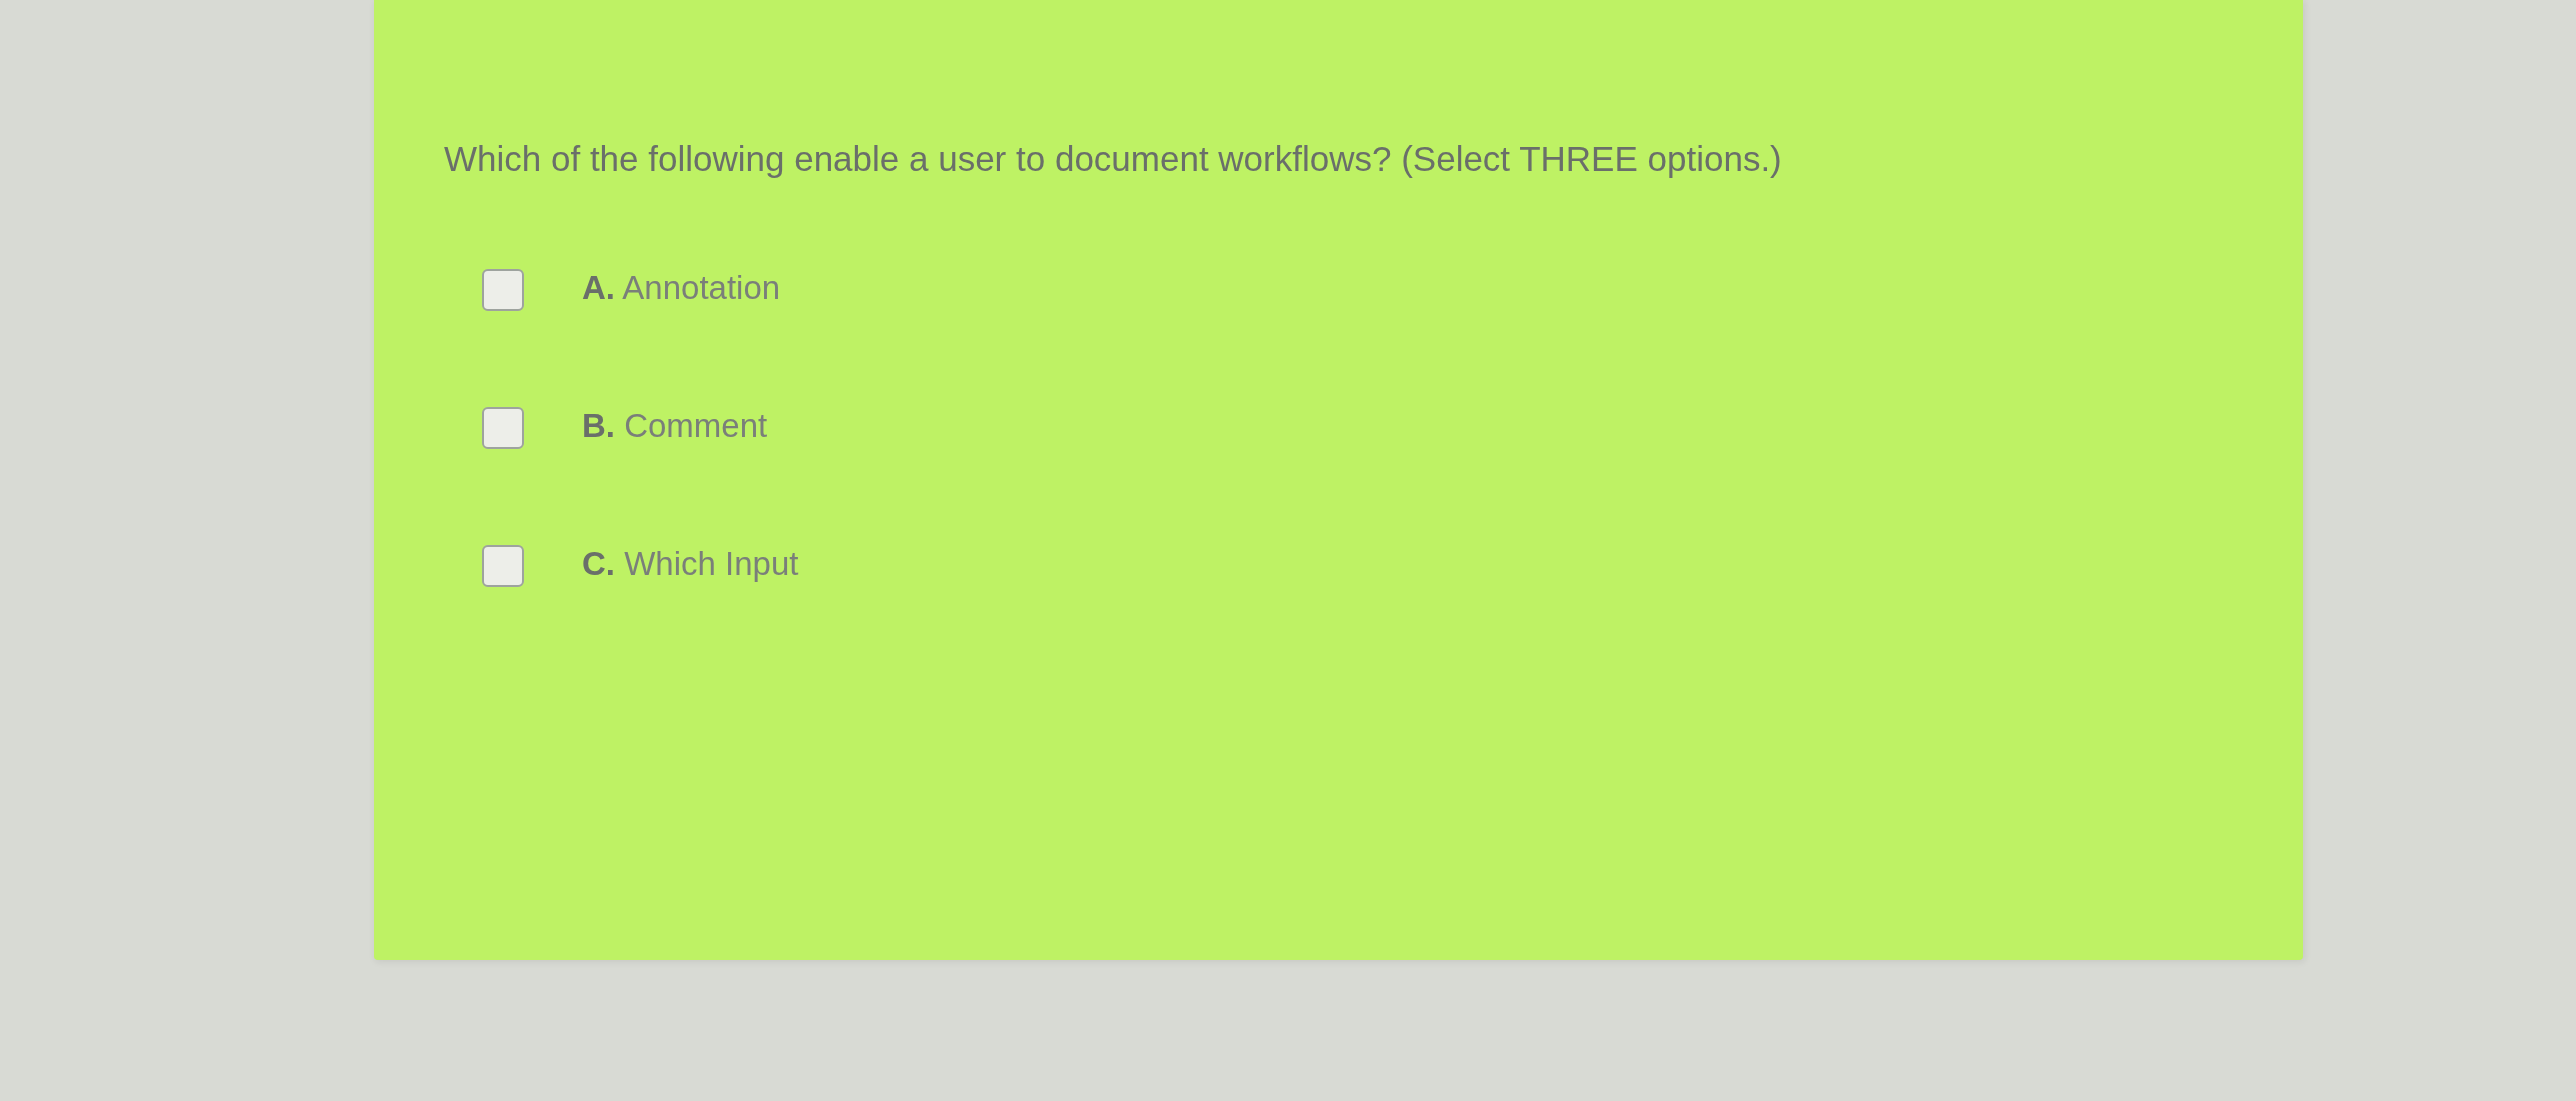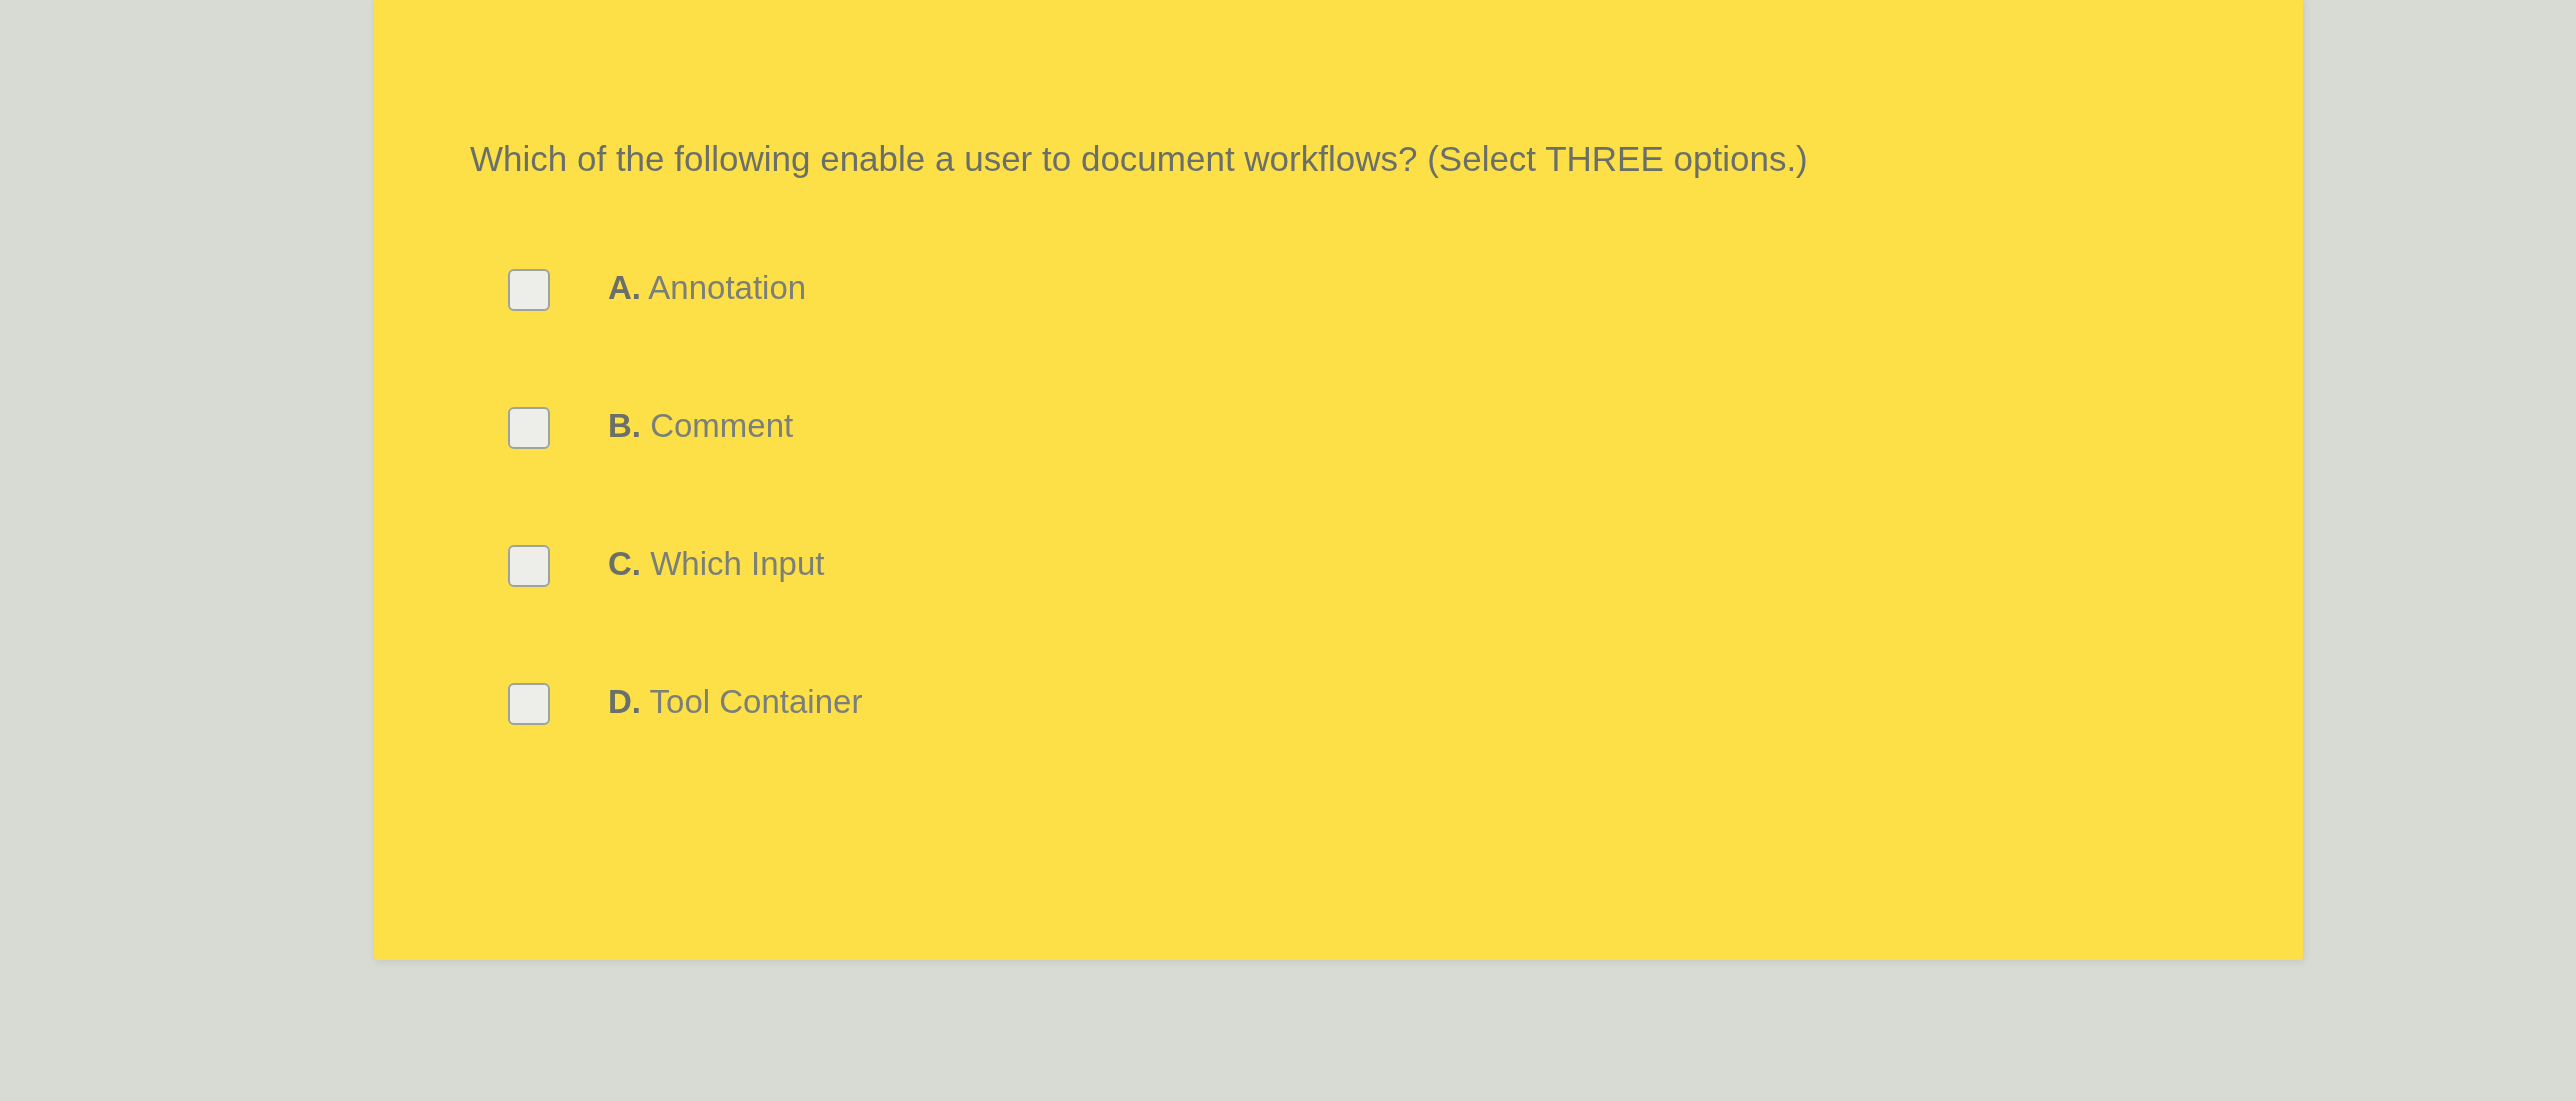--- a/index.html
+++ b/index.html
@@ -11,27 +11,27 @@
     body {
       font-family: Arial, Helvetica, sans-serif;
       background: #d8dad4;
       width: 2576px;
       height: 1102px;
       position: relative;
       overflow: hidden;
     }
     
     .question-card {
-      background: #fde047;
+      background: #bef264;
       position: absolute;
       left: 374px;
       top: 0;
       width: 1929px;
       height: 960px;
-      padding: 134px 125px 58px 96px;
+      padding: 134px 125px 58px 70px;
       border-radius: 0 0 3.8px 3.8px;
       box-shadow: 1.9px 1.9px 7.7px rgba(0,0,0,0.08);
     }
     
     .question-text {
       font-size: 35px;
       color: #6a6f6a;
       line-height: 1.4;
       margin-bottom: 86px;
       font-weight: 400;
@@ -92,24 +92,18 @@
       </div>
     </div>
 
     <div class="option-row">
       <div class="checkbox"></div>
       <div class="option-label">
         <span class="option-letter">C.</span><span> Which Input</span>
       </div>
     </div>
 
-    <div class="option-row">
-      <div class="checkbox"></div>
-      <div class="option-label">
-        <span class="option-letter">D.</span><span> Tool Container</span>
-      </div>
-    </div>
 
 
   </div>
 
 </div>
 
 
 </body></html>

